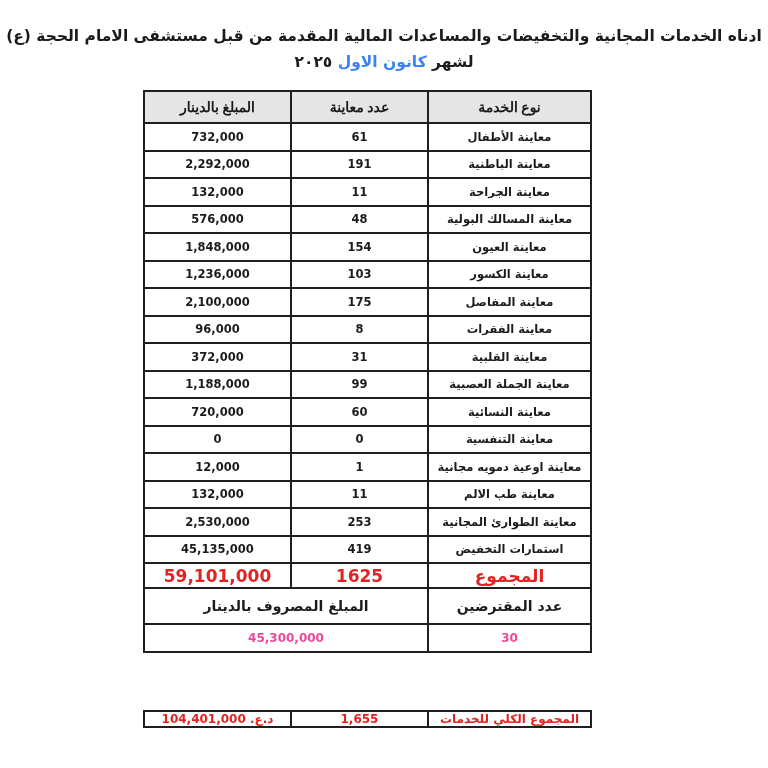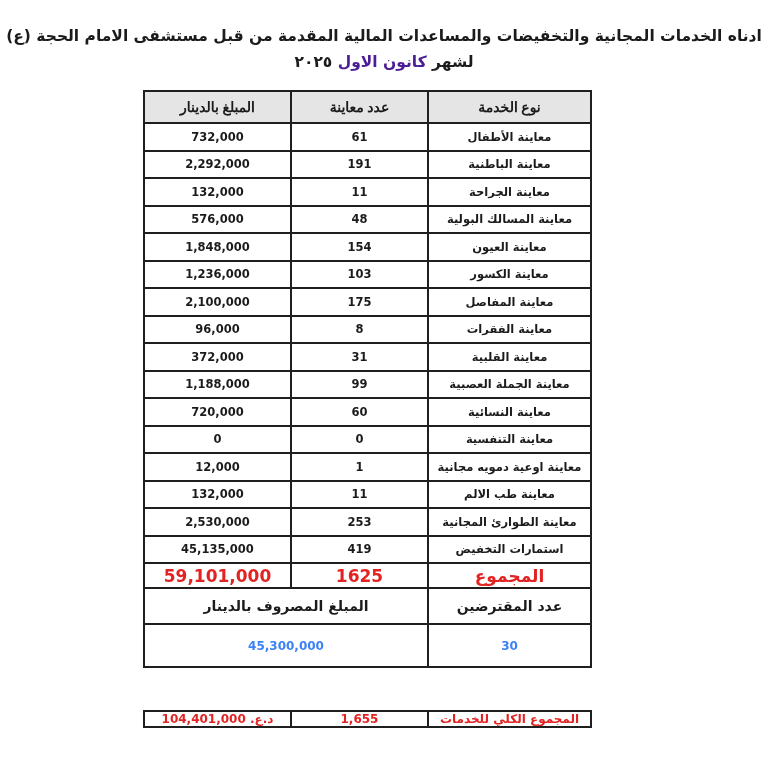--- a/index.html
+++ b/index.html
@@ -15,21 +15,21 @@
   .title-line1 {
     position:absolute; top:27px; left:0; right:0;
     text-align:center; direction:rtl;
     font-size:15.5px; letter-spacing:0;
   }
   .title-line2 {
     position:absolute; top:53px; left:0; right:0;
     text-align:center; direction:rtl;
     font-size:15.5px;
   }
-  .red { color:#4c1d95; }
+  .red { color:#3b82f6; }
 
   table.report {
     position:absolute; top:90px; left:143px;
     width:447px;
     border-collapse:collapse; table-layout:fixed;
     direction:rtl; text-align:center;
   }
   table.report th, table.report td,
   table.grand th, table.grand td {
     border:2px solid #1f1f1f;
@@ -50,21 +50,21 @@
   tr.data-row { height:27.5px; }
   tr.data-row td { font-size:11.5px; }
   tr.total-row { height:25px; }
   tr.total-row td { font-size:17px; color:#e32222; }
 
   tr.band-row td {
     height:31px; background:#f1f1f1;
     font-size:14px;
   }
   tr.loan-head-row td { height:36px; font-size:14px; }
-  tr.loan-val-row td { height:43px; font-size:12px; color:#3b82f6; }
+  tr.loan-val-row td { height:28px; font-size:12px; color:#ec4899; }
 
   table.grand {
     position:absolute; top:710px; left:143px;
     width:447px;
     border-collapse:collapse; table-layout:fixed;
     direction:rtl; text-align:center;
   }
   table.grand td { height:16px; font-size:12px; color:#e32222; }
 </style>
 </head>

